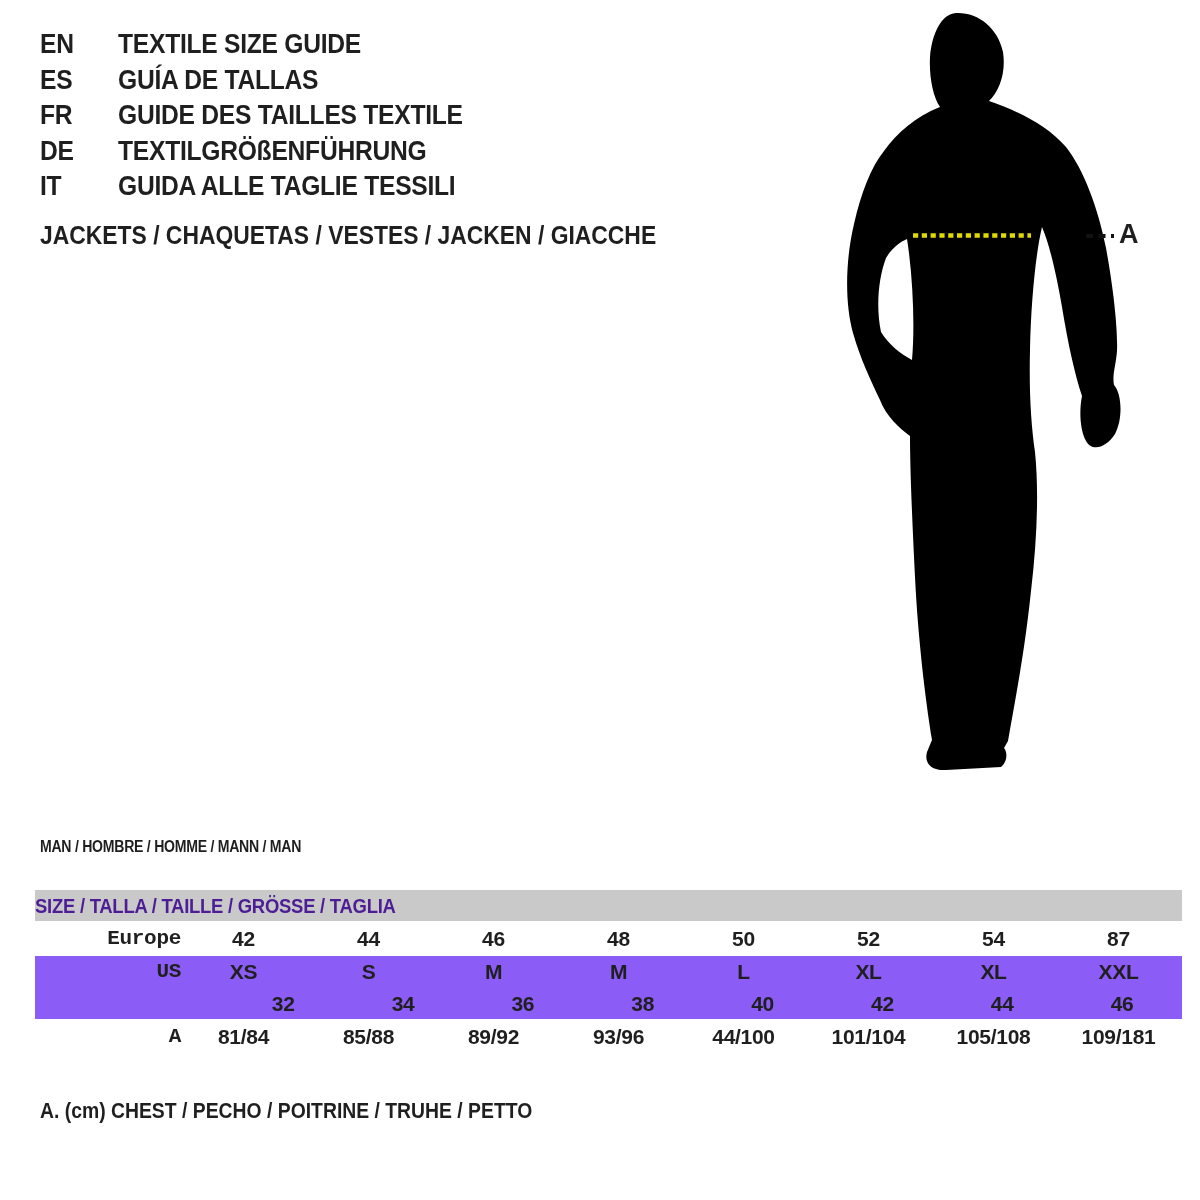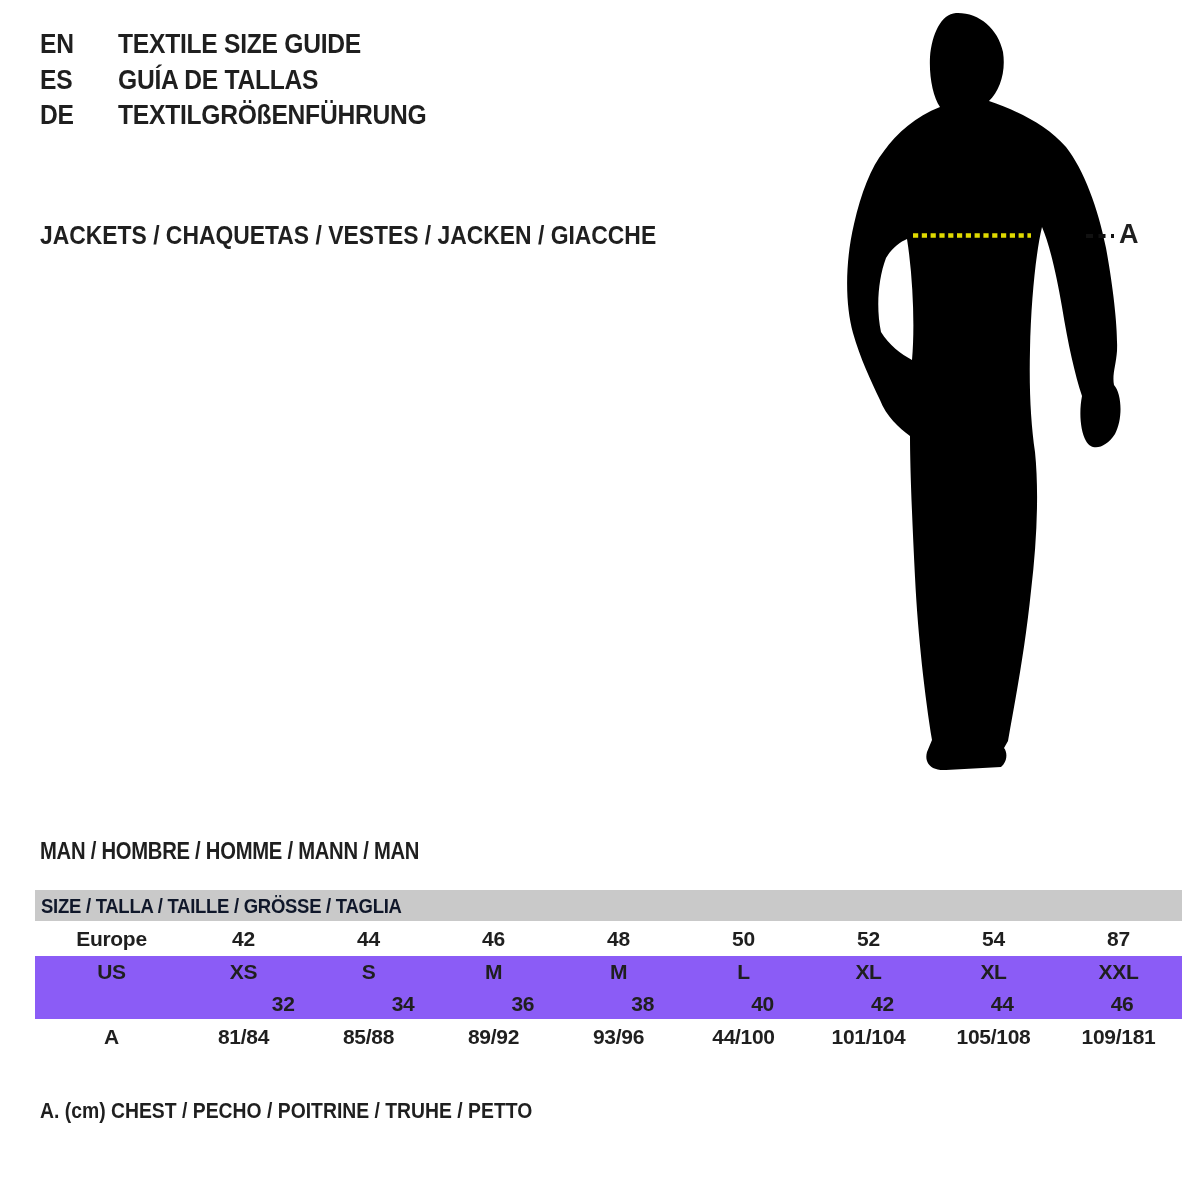--- a/index.html
+++ b/index.html
@@ -15,27 +15,27 @@
   .lang-code { width:78px; }
 
   
   .cats { position:absolute; left:40px; top:219px; font-size:26px; line-height:33px; font-weight:700; }
 
   
   .fig { position:absolute; left:820px; top:0; }
   .alabel { position:absolute; left:1119px; top:219px; font-size:27px; font-weight:700; }
 
   
-  .man-title { position:absolute; left:40px; top:838px; font-size:23px; font-weight:700; letter-spacing:-0.3px; }
+  .man-title { position:absolute; left:40px; top:838px; font-size:16px; font-weight:700; letter-spacing:-0.3px; }
 
   
   .size-table { position:absolute; left:35px; top:890px; width:1147px; font-weight:700; font-size:21px; letter-spacing:-0.3px; }
-  .size-head { height:31px; line-height:31px; background:#c9c9c9; padding-left:6px; color:#0f172a; }
+  .size-head { height:31px; line-height:31px; background:#c9c9c9; padding-left:0; color:#4c1d95; }
   .trow { display:flex; }
-  .trow .lbl { width:146px; padding-left:7px; box-sizing:border-box; text-align:center; }
+  .trow .lbl { width:146px; padding-left:7px; box-sizing:border-box; text-align:right;font-family:Liberation Mono, monospace; }
   .trow .c { width:125px; text-align:center; }
   .r1 { height:35px; line-height:35px; }
   .r2 { height:32px; line-height:32px; }
   .r3 { height:31px; line-height:31px;padding-left:48px; }
   .r4 { height:33px; line-height:36px; }
   .band { background:#8b5cf6; }
 
   
   .footnote { position:absolute; left:40px; top:1096px; font-size:22px; line-height:30px; font-weight:700; }
 </style>
@@ -47,22 +47,30 @@
   <div class="langs">
     <div class="lang-row">
       <span class="lang-code"><span class="cx">EN</span></span>
       <span class="cx">TEXTILE SIZE GUIDE</span>
     </div>
     <div class="lang-row">
       <span class="lang-code"><span class="cx">ES</span></span>
       <span class="cx">GUÍA DE TALLAS</span>
     </div>
     <div class="lang-row">
+      <span class="lang-code"><span class="cx">FR</span></span>
+      <span class="cx">GUIDE DES TAILLES TEXTILE</span>
+    </div>
+    <div class="lang-row">
       <span class="lang-code"><span class="cx">DE</span></span>
       <span class="cx">TEXTILGRÖßENFÜHRUNG</span>
+    </div>
+    <div class="lang-row">
+      <span class="lang-code"><span class="cx">IT</span></span>
+      <span class="cx">GUIDA ALLE TAGLIE TESSILI</span>
     </div>
   </div>
 
   <div class="cats">
     <div><span class="cx">JACKETS / CHAQUETAS / VESTES / JACKEN / GIACCHE</span></div>
   </div>
 
   <svg class="fig" width="380" height="800" viewBox="820 0 380 800" aria-hidden="true">
     <path fill="#000000" fill-rule="evenodd" d="M 956 13
              C 978 12 998 28 1003 52

